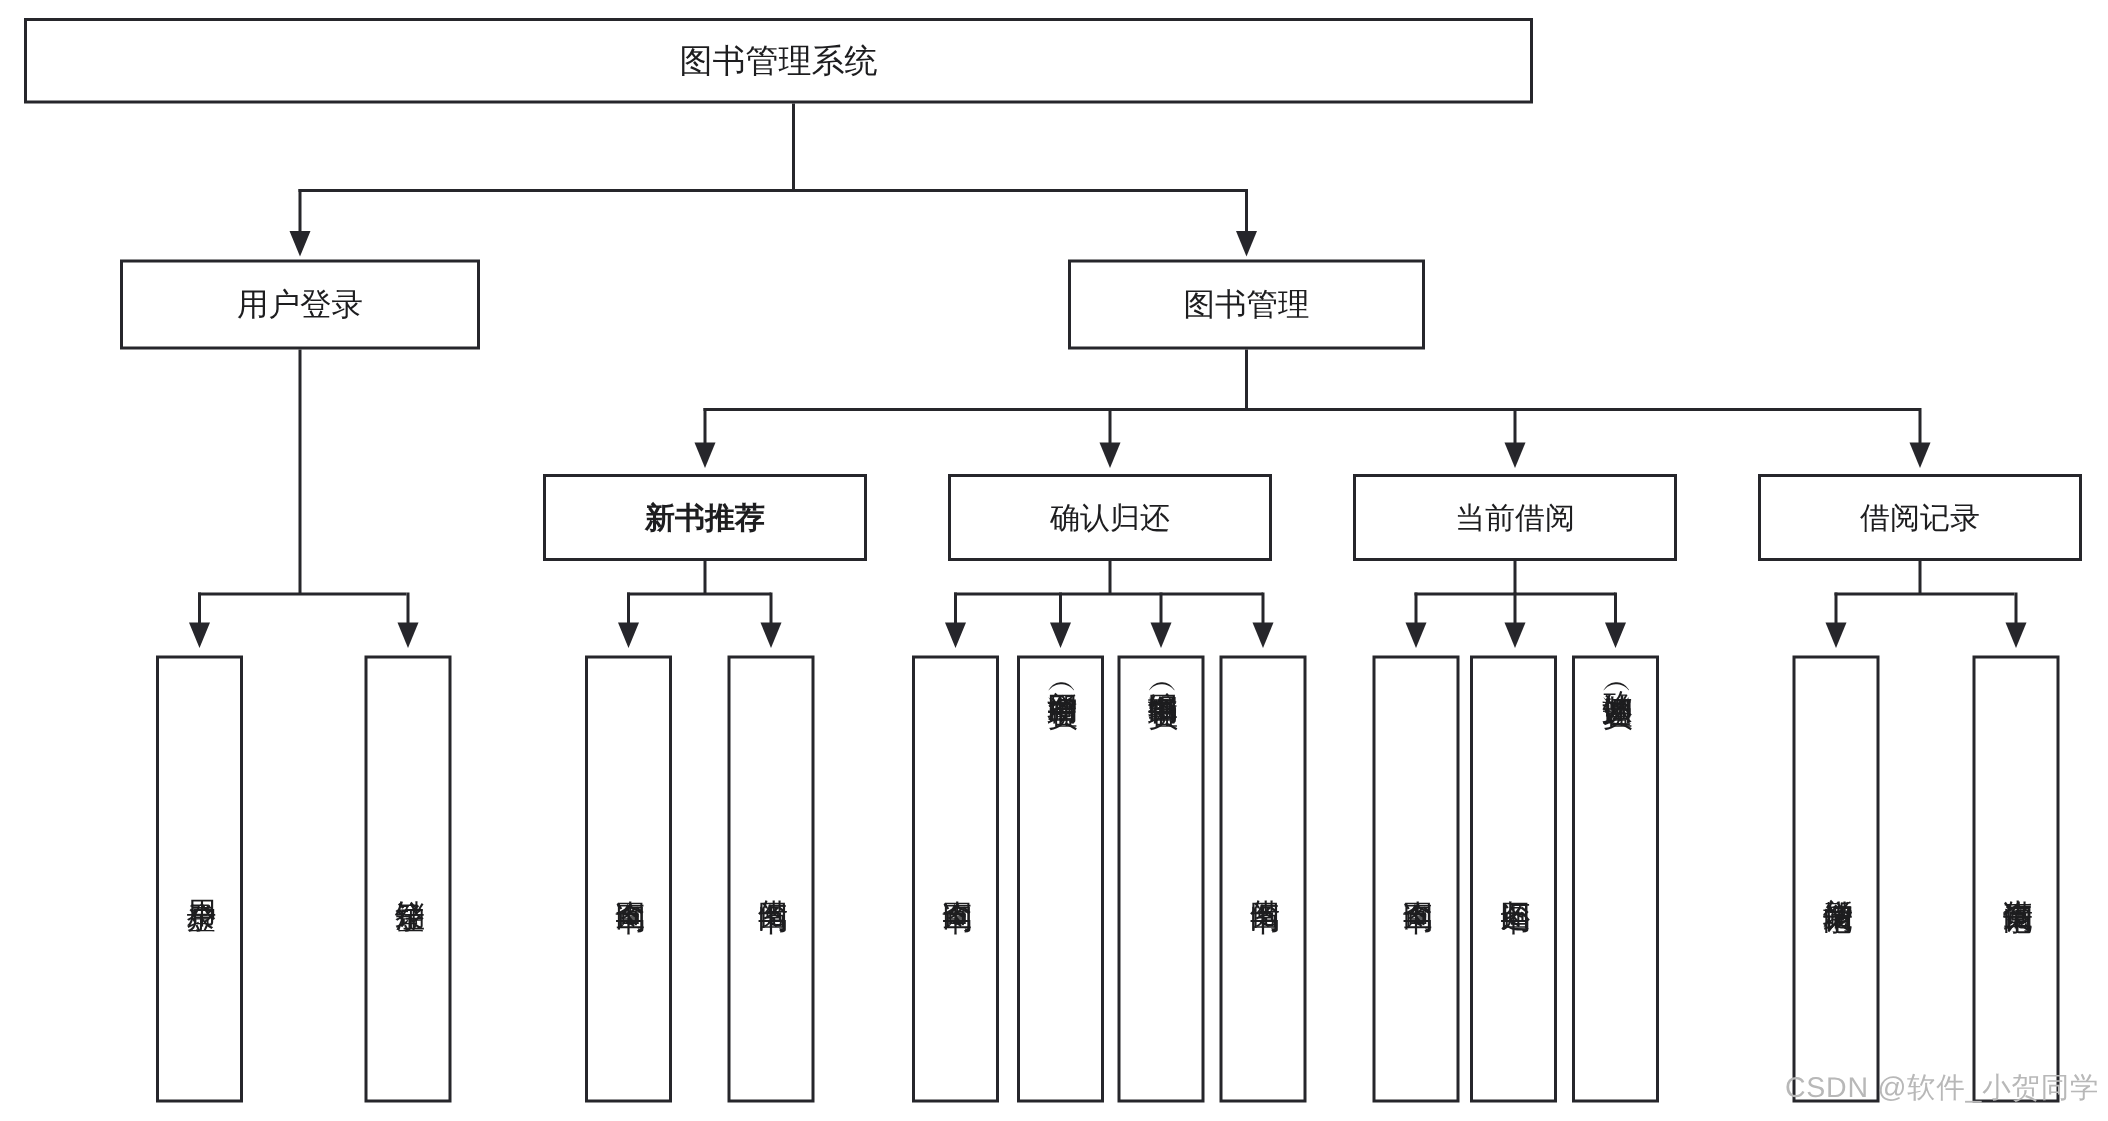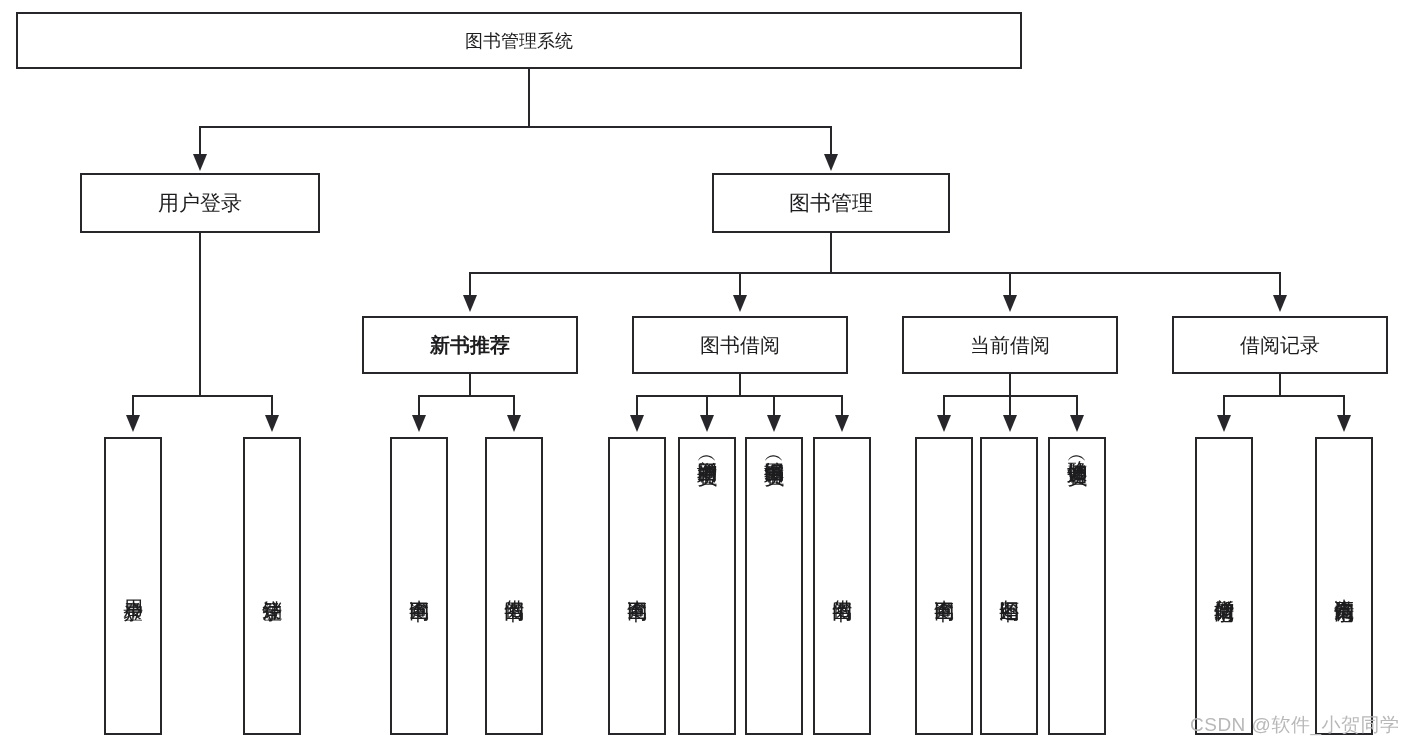--- a/index.html
+++ b/index.html
@@ -21,21 +21,21 @@
     position: absolute;
     box-sizing: border-box;
     border: 2px solid #26262b;
     background: #ffffff;
     display: flex;
     align-items: center;
     justify-content: center;
     color: #1d1d1f;
   }
   .node.root {
-    font-size: 18px;
+    font-size: 22px;
   }
   .node.level2 {
     font-size: 21px;
   }
   .node.level3 {
     font-size: 20px;
   }
   .node.leaf {
     writing-mode: vertical-rl;
     text-orientation: upright;
@@ -112,21 +112,21 @@
   <div class="arrow" style="left:733px; top:295px;"></div>
   <div class="edge v" style="left:1009px; top:272px; height:25px;"></div>
   <div class="arrow" style="left:1003px; top:295px;"></div>
   <div class="edge v" style="left:1279px; top:272px; height:25px;"></div>
   <div class="arrow" style="left:1273px; top:295px;"></div>
 
   <div class="node level3" style="left:362px; top:316px; width:216px; height:58px;font-weight:bold;">
     <span>新书推荐</span>
   </div>
   <div class="node level3" style="left:632px; top:316px; width:216px; height:58px;">
-    <span>图书借阅</span>
+    <span>确认归还</span>
   </div>
   <div class="node level3" style="left:1172px; top:316px; width:216px; height:58px;">
     <span>借阅记录</span>
   </div>
   <div class="node level3" style="left:902px; top:316px; width:216px; height:58px;">
     <span>当前借阅</span>
   </div>
 
   <div class="edge v" style="left:469px; top:374px; height:22px;"></div>
   <div class="edge h" style="left:418px; top:395px; width:96px;"></div>

